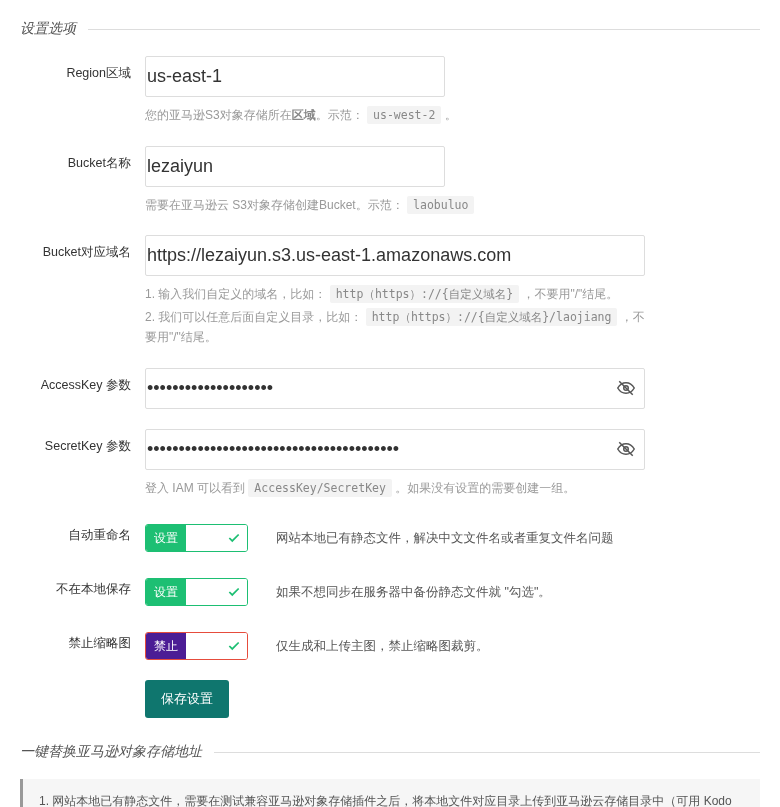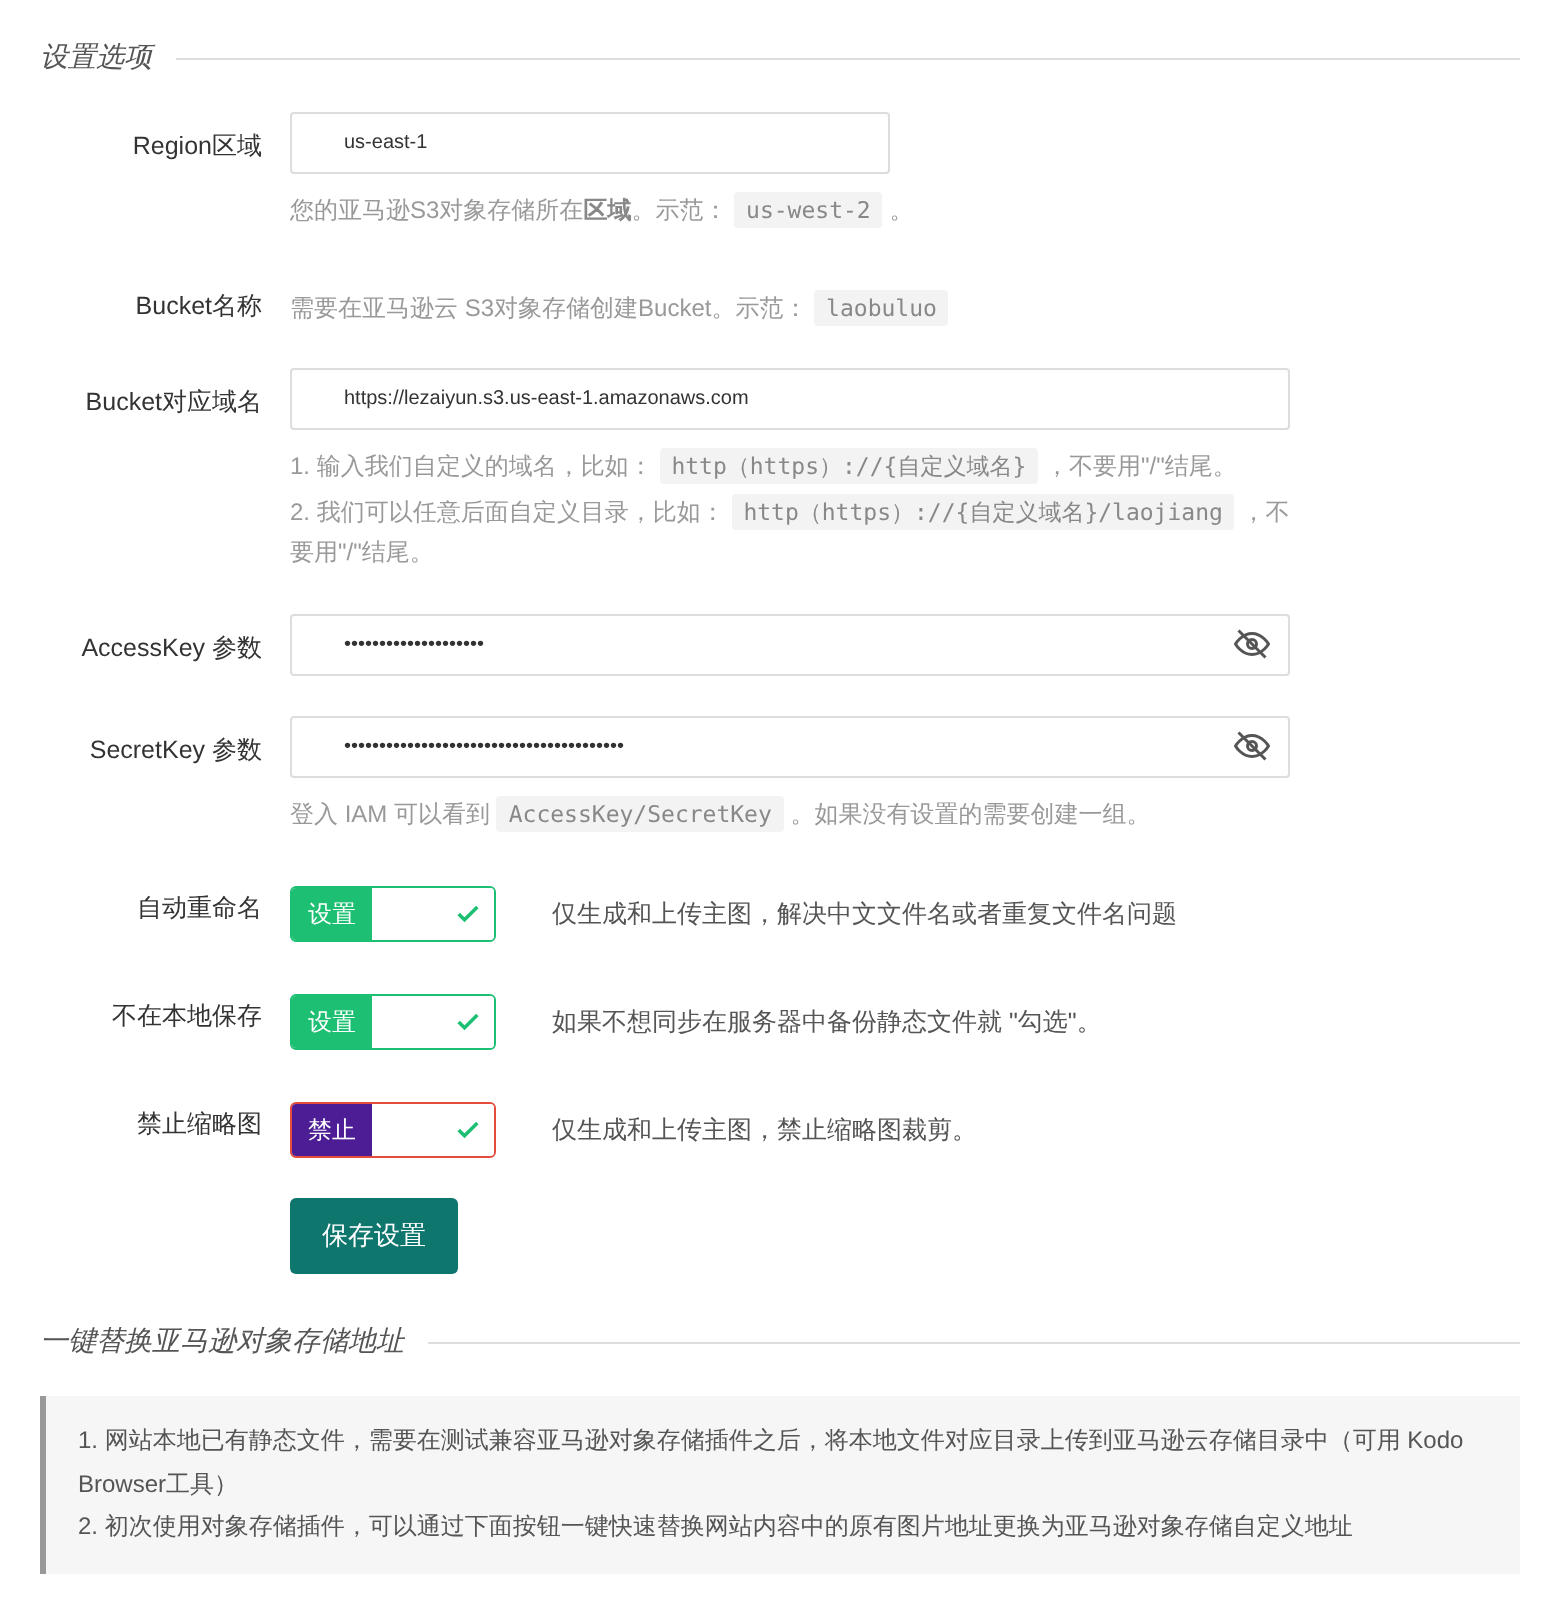--- a/index.html
+++ b/index.html
@@ -48,24 +48,24 @@
     .field-col {
       flex: 1;
       max-width: 455px;
     }
     .field-col-wide {
       flex: 1;
       max-width: 500px;
     }
     input[type=text], input[type=password] {
       width: 100%;
-      padding: 9px 26px;
+      padding: 9px 1px;
       border: 1px solid #ddd;
       border-radius: 2px;
-      font-size: 10px;
+      font-size: 18px;
       color: #333;
       outline: none;
     }
     input[type=text].short { max-width: 300px; }
     .input-wrap { position: relative; }
     .input-wrap input { padding-right: 34px; }
     .eye-icon {
       position: absolute;
       right: 10px;
       top: 50%;
@@ -162,20 +162,21 @@
     <input type="text" class="short" value="us-east-1" style="">
     <div class="hint">
       <span>您的亚马逊S3对象存储所在</span><b>区域</b><span>。示范：</span> <code class="code-chip">us-west-2</code> <span>。</span>
     </div>
   </div>
 </div>
 
 <div class="form-row">
   <div class="label-col">Bucket名称</div>
   <div class="field-col">
+    <input type="text" class="short" value="lezaiyun" style="">
     <div class="hint">
       <span>需要在亚马逊云 S3对象存储创建Bucket。示范：</span> <code class="code-chip">laobuluo</code>
     </div>
   </div>
 </div>
 
 <div class="form-row">
   <div class="label-col">Bucket对应域名</div>
   <div class="field-col-wide">
     <input type="text" value="https://lezaiyun.s3.us-east-1.amazonaws.com" style="">
@@ -227,21 +228,21 @@
   <div class="label-col">自动重命名</div>
   <div class="field-col-wide">
     <div class="toggle">
       <div class="tlabel">设置</div>
       <div class="tcheck">
           <svg viewBox="0 0 24 24" fill="none" stroke="currentColor" stroke-width="3">
             <polyline points="20 6 9 17 4 12"></polyline>
           </svg>
         </div>
     </div>
-    <div class="toggle-desc">仅生成和上传主图，解决中文文件名或者重复文件名问题</div>
+    <div class="toggle-desc">网站本地已有静态文件，解决中文文件名或者重复文件名问题</div>
   </div>
 </div>
 
 <div class="form-row toggle-row">
   <div class="label-col">不在本地保存</div>
   <div class="field-col-wide">
     <div class="toggle">
       <div class="tlabel">设置</div>
       <div class="tcheck">
           <svg viewBox="0 0 24 24" fill="none" stroke="currentColor" stroke-width="3">

